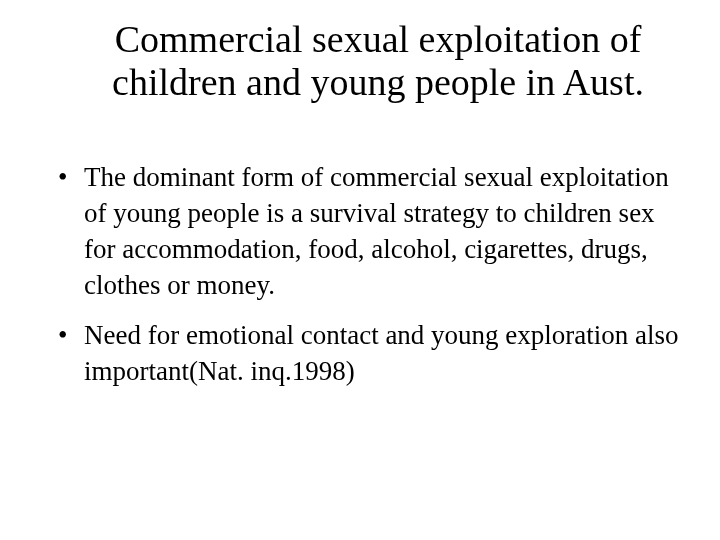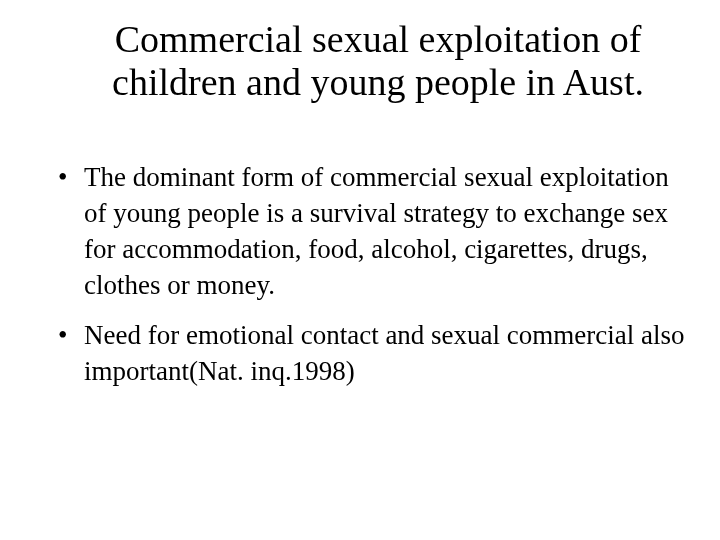--- a/index.html
+++ b/index.html
@@ -70,24 +70,24 @@
 
 <div class="slide">
 
   <h1 class="slide-title">Commercial sexual exploitation of children and young people in Aust.</h1>
 
   <div class="slide-body">
     <ul class="bullet-list">
 
       <li class="bullet-item">
         <span class="bullet-marker">•</span>
-        <span class="bullet-text">The dominant form of commercial sexual exploitation of young people is a survival strategy to exchange sex for accommodation, food, alcohol, cigarettes, drugs, clothes or money.</span>
+        <span class="bullet-text">The dominant form of commercial sexual exploitation of young people is a survival strategy to children sex for accommodation, food, alcohol, cigarettes, drugs, clothes or money.</span>
       </li>
 
       <li class="bullet-item">
         <span class="bullet-marker">•</span>
-        <span class="bullet-text">Need for emotional contact and sexual commercial also important(Nat. inq.1998)</span>
+        <span class="bullet-text">Need for emotional contact and young exploration also important(Nat. inq.1998)</span>
       </li>
 
     </ul>
   </div>
 
 </div>
 
 </body></html>

